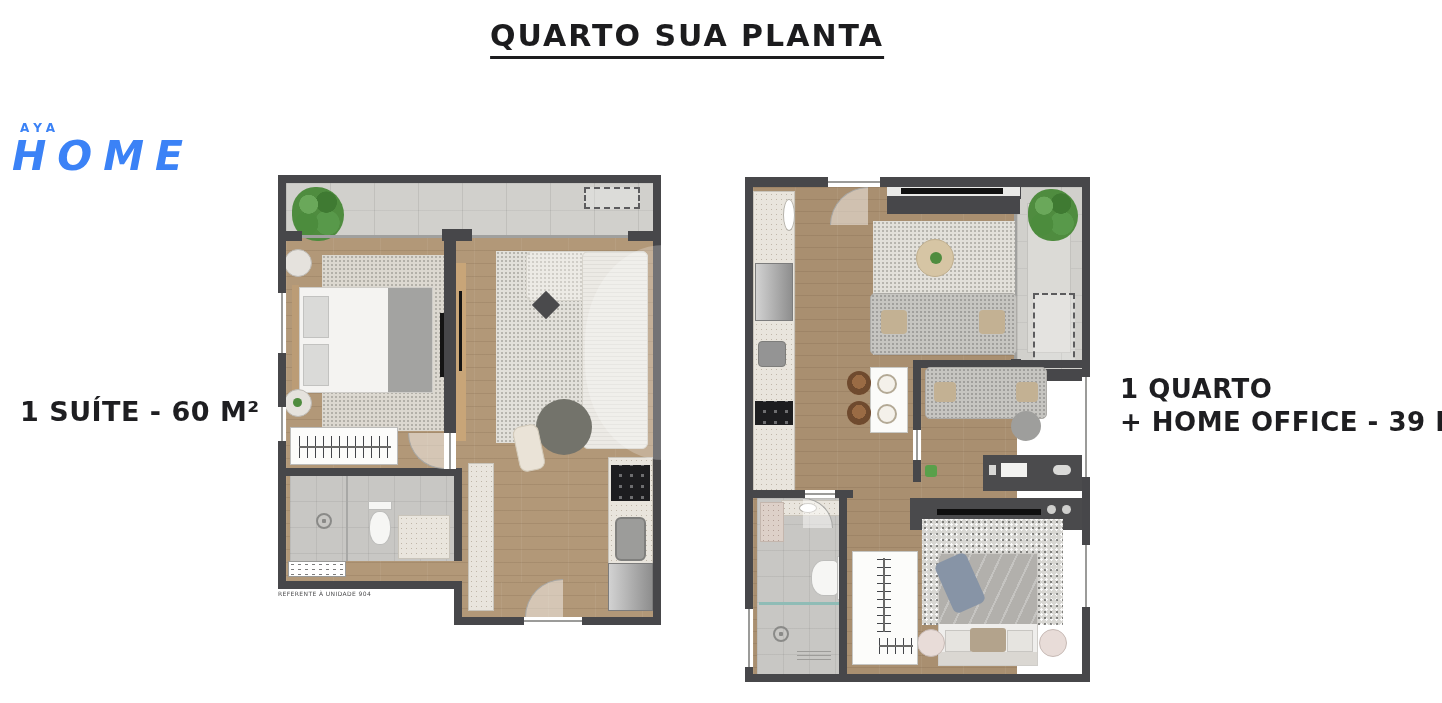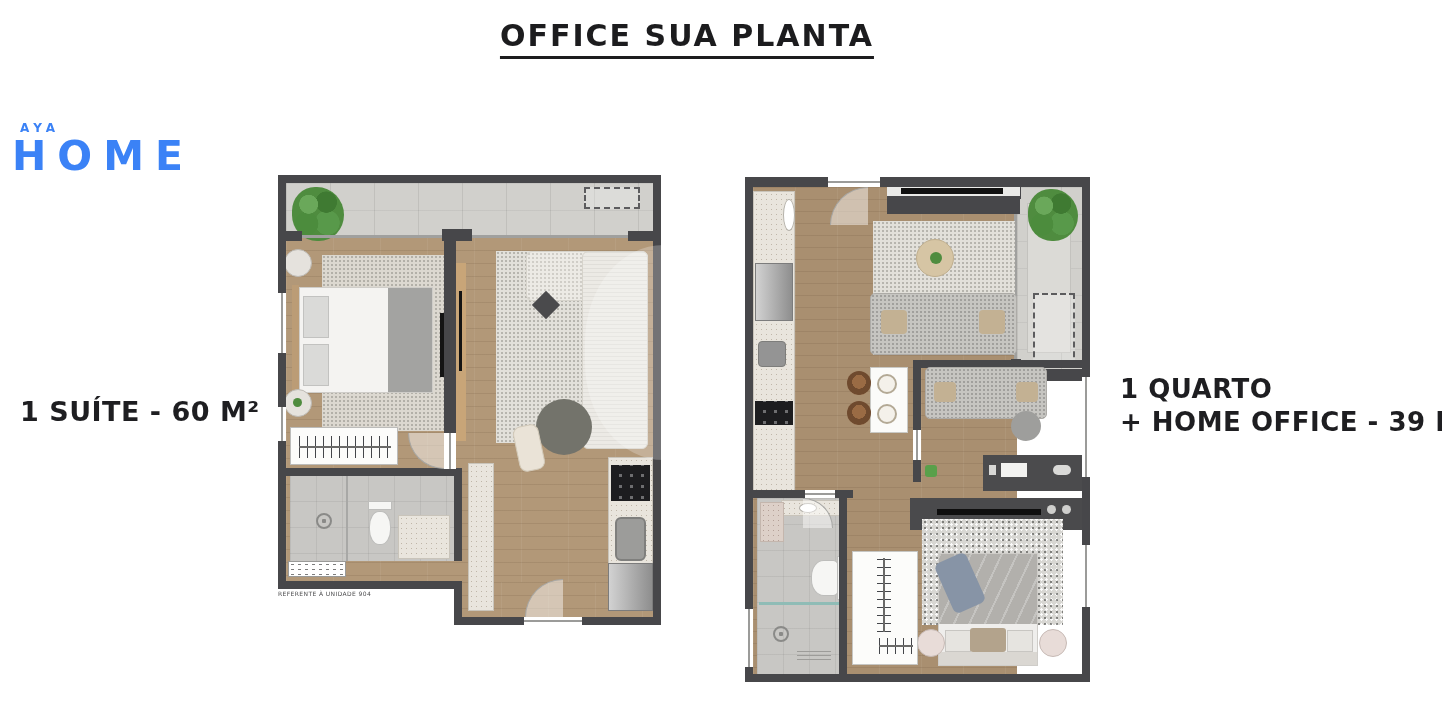--- a/index.html
+++ b/index.html
@@ -4,21 +4,21 @@
 <style>
   html,body{margin:0;padding:0;background:#fff;}
   .canvas{position:relative;width:1442px;height:703px;background:#ffffff;overflow:hidden;
           font-family:"DejaVu Sans","Liberation Sans",sans-serif;}
   .a{position:absolute;}
   
   .title{top:18px;left:687px;transform:translateX(-50%);font-size:30px;font-weight:bold;
          letter-spacing:2px;color:#1c1c1e;border-bottom:3px solid #1c1c1e;padding-bottom:3px;white-space:nowrap;}
   .logo{top:121px;left:12px;color:#3b82f6;}
   .logo-top{font-size:12px;font-weight:bold;letter-spacing:5px;margin-left:8px;}
-  .logo-main{font-size:41px;font-weight:bold;letter-spacing:11px;line-height:1.05;}
+  .logo-main{font-size:41px;font-weight:bold;letter-spacing:11px;line-height:1.05;font-style:italic;}
   .plan-label{font-weight:bold;color:#1e1e21;letter-spacing:.5px;white-space:nowrap;}
   .label-left{top:396px;left:20px;font-size:27px;}
   .label-right{top:373px;left:1120px;font-size:26px;line-height:1.28;}
   .unit-note{top:590px;left:278px;font-size:6px;color:#4c4c4e;letter-spacing:.4px;}
   
   .wall{background:#47474a;}
   .wood{background-color:#b29878;background-image:repeating-linear-gradient(180deg,rgba(92,68,45,.14) 0 1px,transparent 1px 13px),repeating-linear-gradient(90deg,rgba(255,255,255,.06) 0 1px,transparent 1px 47px);}
   .woodR{background-color:#a98f70;background-image:repeating-linear-gradient(180deg,rgba(92,68,45,.14) 0 1px,transparent 1px 12px),repeating-linear-gradient(90deg,rgba(255,255,255,.06) 0 1px,transparent 1px 42px);}
   .btileb{background-color:#d1d0cc;background-image:repeating-linear-gradient(90deg,rgba(0,0,0,.08) 0 1px,transparent 1px 44px),repeating-linear-gradient(180deg,rgba(0,0,0,.05) 0 1px,transparent 1px 27px);}
   .batht{background-color:#c8c7c4;background-image:repeating-linear-gradient(90deg,rgba(0,0,0,.06) 0 1px,transparent 1px 26px),repeating-linear-gradient(180deg,rgba(0,0,0,.06) 0 1px,transparent 1px 26px);}
@@ -43,21 +43,21 @@
   .stool{border-radius:50%;background:radial-gradient(circle at 50% 45%,#9a6b44 0 38%,#6f4a2e 39% 72%,#8a5f3e 73%);}
   .plate{border:2px solid #b3a995;border-radius:50%;background:#f4f1ea;box-sizing:border-box;}
   .mat{background:#fff;border:1px solid #9a9a98;background-image:radial-gradient(rgba(70,70,70,.7) 1px,transparent 1.2px);background-size:7px 5px;box-sizing:border-box;}
   .watermark{background:rgba(255,255,255,.24);border-radius:45%;pointer-events:none;}
 </style>
 </head>
 <body>
 
 <div class="canvas">
 
-  <div class="a title">OFFICE SUA PLANTA</div>
+  <div class="a title">QUARTO SUA PLANTA</div>
 
   <div class="a logo">
     <div class="logo-top">AYA</div>
     <div class="logo-main">HOME</div>
   </div>
 
   <div class="a" style="left:278px;top:175px;width:383px;height:450px;">
 
     <div class="a btileb" style="left:8px;top:8px;width:367px;height:54px;"></div>
     <div class="a wood" style="left:8px;top:62px;width:367px;height:345px;"></div>

